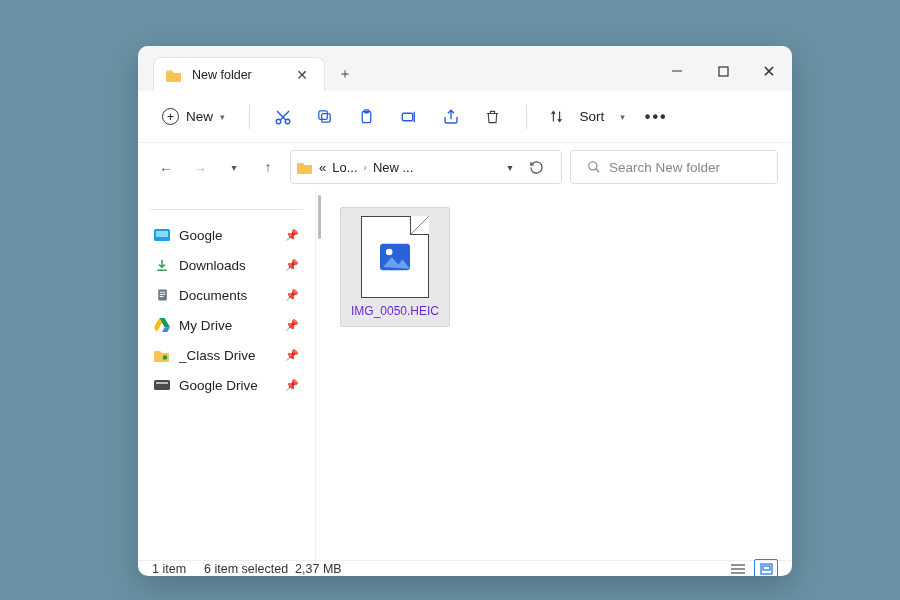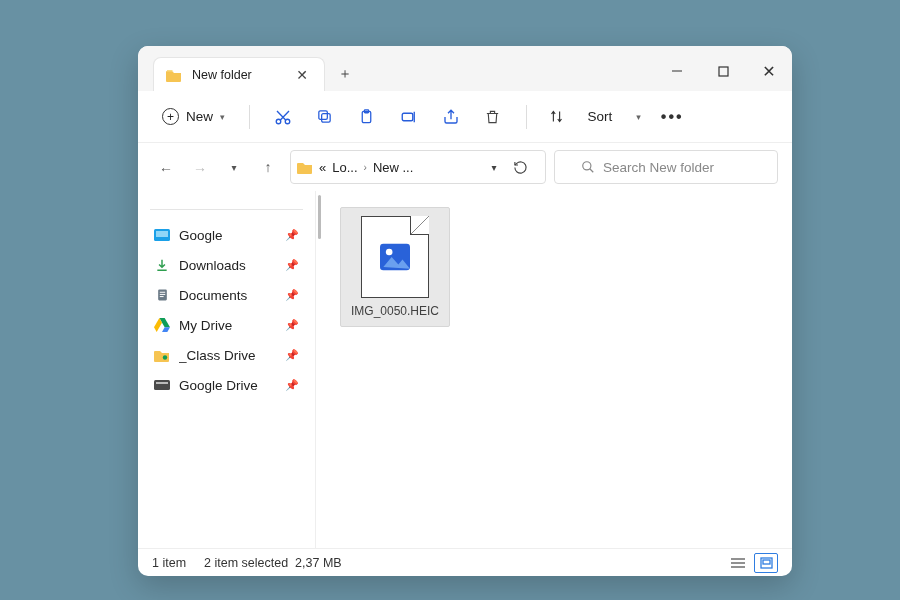--- a/index.html
+++ b/index.html
@@ -27,42 +27,42 @@
              align-items:center; padding:0 14px; gap:4px; background:#fff; }
   .newbtn { display:flex; align-items:center; gap:7px; padding:6px 10px;
             border-radius:4px; cursor:pointer; font-size:13.5px; color:#222; }
   .newbtn .plus-circ { width:17px; height:17px; border:1.3px solid #333;
             border-radius:50%; display:flex; align-items:center; justify-content:center;
             font-size:12px; line-height:1; }
   .chev { font-size:9px; color:#666; }
   .vsep { width:1px; height:24px; background:#ddd; margin:0 10px; }
   .tbtn { width:38px; height:36px; display:flex; align-items:center;
           justify-content:center; border-radius:4px; cursor:pointer; color:#275ddb; }
-  .sortbtn { display:flex; align-items:center; gap:24px; padding:6px 8px;
+  .sortbtn { display:flex; align-items:center; gap:16px; padding:6px 8px;
              font-size:13.5px; color:#222; cursor:pointer; border-radius:4px; }
   .more { letter-spacing:2px; font-weight:bold; color:#333; cursor:pointer;
           padding:6px 8px; }
   
   .addrrow { height:48px; display:flex; align-items:center; padding:0 14px;
              gap:8px; }
   .navarr { display:flex; gap:6px; }
   .navarr div { width:28px; height:28px; display:flex; align-items:center;
                 justify-content:center; color:#555; cursor:pointer; font-size:14px;
                 border-radius:4px; }
   .navarr .dis { color:#bbb; cursor:default; }
   .addrbox { flex:1; height:34px; border:1px solid #ddd; border-radius:4px;
              display:flex; align-items:center; padding:0 6px; gap:6px; font-size:13px;
              color:#222; }
   .addrbox .seg { display:flex; align-items:center; gap:4px; }
   .addrbox .ang { color:#777; font-size:10px; }
   .addrbox .spacer { flex:1; }
   .addrbox .dd, .addrbox .rf { width:26px; text-align:center; color:#444;
              cursor:pointer; }
-  .searchbox { width:224px; height:34px; border:1px solid #ddd; border-radius:4px;
-               display:flex; align-items:center; padding:0 26px; gap:8px; color:#888;
+  .searchbox { width:208px; height:34px; border:1px solid #ddd; border-radius:4px;
+               display:flex; align-items:center; padding:0 16px; gap:8px; color:#888;
                font-size:13.5px; }
   
   .body { flex:1; display:flex; overflow:hidden; }
   .sidebar { width:178px; border-right:1px solid #eee; padding:10px 8px;
              font-size:13.5px; color:#222; overflow:hidden; }
   .sb-item { display:flex; align-items:center; gap:9px; padding:7px 8px;
              border-radius:4px; cursor:pointer; white-space:nowrap; }
   .sb-item .ic { width:16px; height:16px; flex:none; display:flex;
                  align-items:center; justify-content:center; }
   .sb-item .pin { margin-left:auto; color:#7a7a7a; font-size:11px; }
@@ -75,23 +75,23 @@
   .fileitem { width:110px; display:flex; flex-direction:column; align-items:center;
               gap:6px; padding:8px 4px; border-radius:2px; background:#e8e8e8;
               border:1px solid #d6d6d6; cursor:pointer; }
   .thumb { width:68px; height:82px; background:#fff;
            border:1.2px solid #444; position:relative; display:flex;
            align-items:center; justify-content:center; }
   .thumb::before { content:""; position:absolute; top:-1px; right:-1px;
            width:18px; height:18px; background:linear-gradient(135deg,#fff 48%,#888 50%,#fff 52%);
            border-left:1.2px solid #444; border-bottom:1.2px solid #444; }
   .thumb svg { width:40px; height:40px; }
-  .fname { font-size:12px; color:#404040; text-align:center; }
-  
-  .status { height:28px; border-top:1px solid #eee; display:flex;
+  .fname { font-size:12px; color:#6d28d9; text-align:center; }
+  
+  .status { height:16px; border-top:1px solid #eee; display:flex;
             align-items:center; padding:0 14px; font-size:12.5px; color:#333;
             gap:18px; }
   .status .right { margin-left:auto; display:flex; gap:4px; }
   .viewbtn { width:24px; height:20px; border:1px solid transparent;
              display:flex; align-items:center; justify-content:center;
              cursor:pointer; border-radius:2px; }
   .viewbtn.active { border-color:#2f7de1; color:#2f7de1; }
   svg { display:block; }
 </style>
 </head>
@@ -300,21 +300,21 @@
           </svg>
         </div>
         <div class="fname">IMG_0050.HEIC</div>
       </div>
     </div>
   </div>
 
   <div class="status">
     <span>1 item</span>
     <span>
-      <span>2 item selected</span>&nbsp;&nbsp;<span>2,37 MB</span>
+      <span>6 item selected</span>&nbsp;&nbsp;<span>2,37 MB</span>
     </span>
     <div class="right">
       <div class="viewbtn">
         <svg width="14" height="12" viewBox="0 0 14 12" stroke="#555" stroke-width="1.3">
             <line x1="0" y1="2" x2="14" y2="2"></line>
             <line x1="0" y1="6" x2="14" y2="6"></line>
             <line x1="0" y1="10" x2="14" y2="10"></line>
           </svg>
       </div>
       <div class="viewbtn active">

